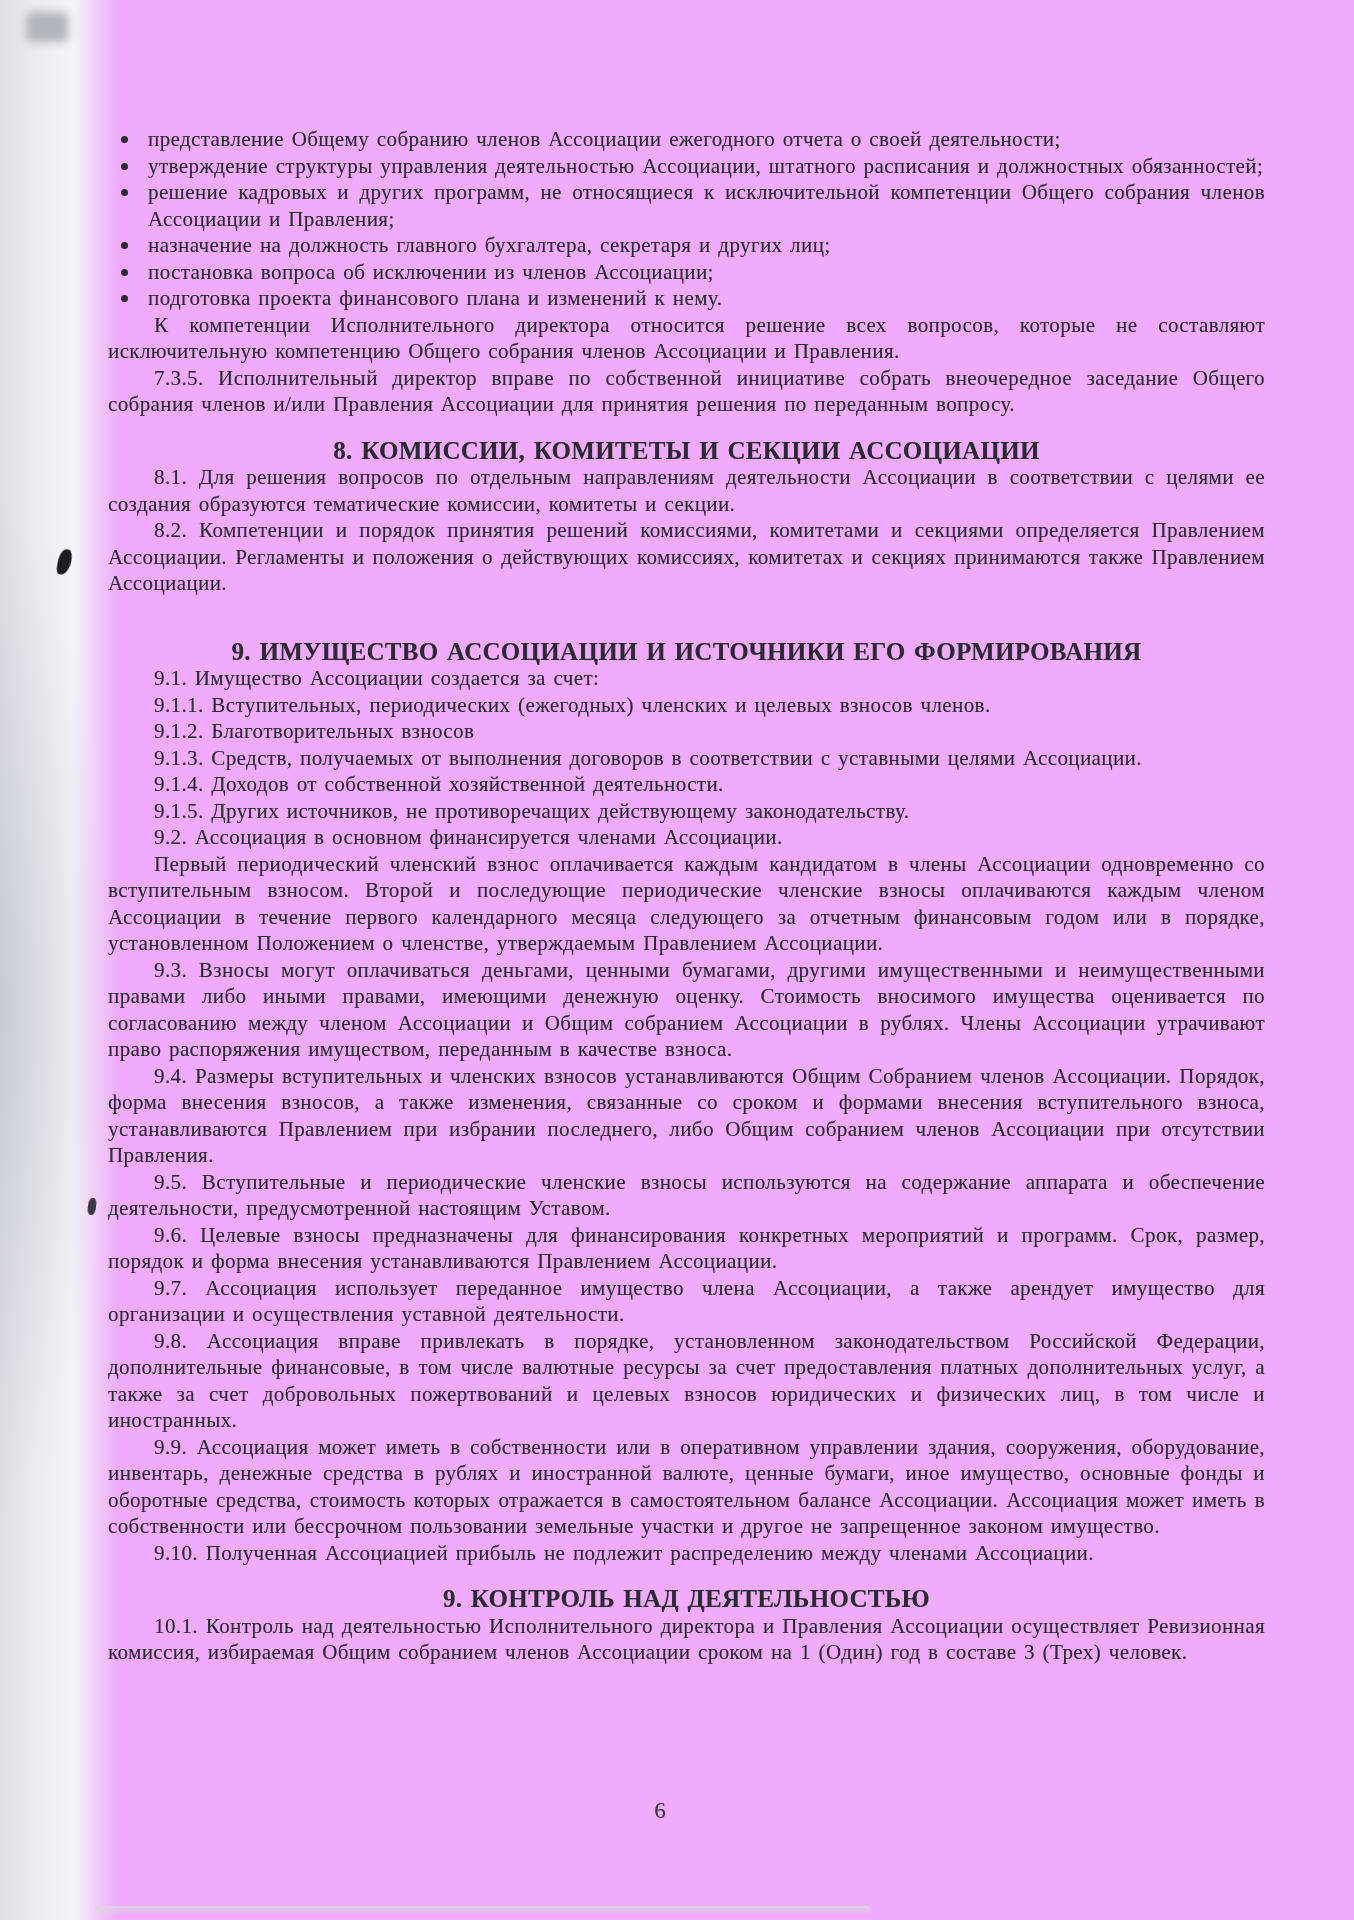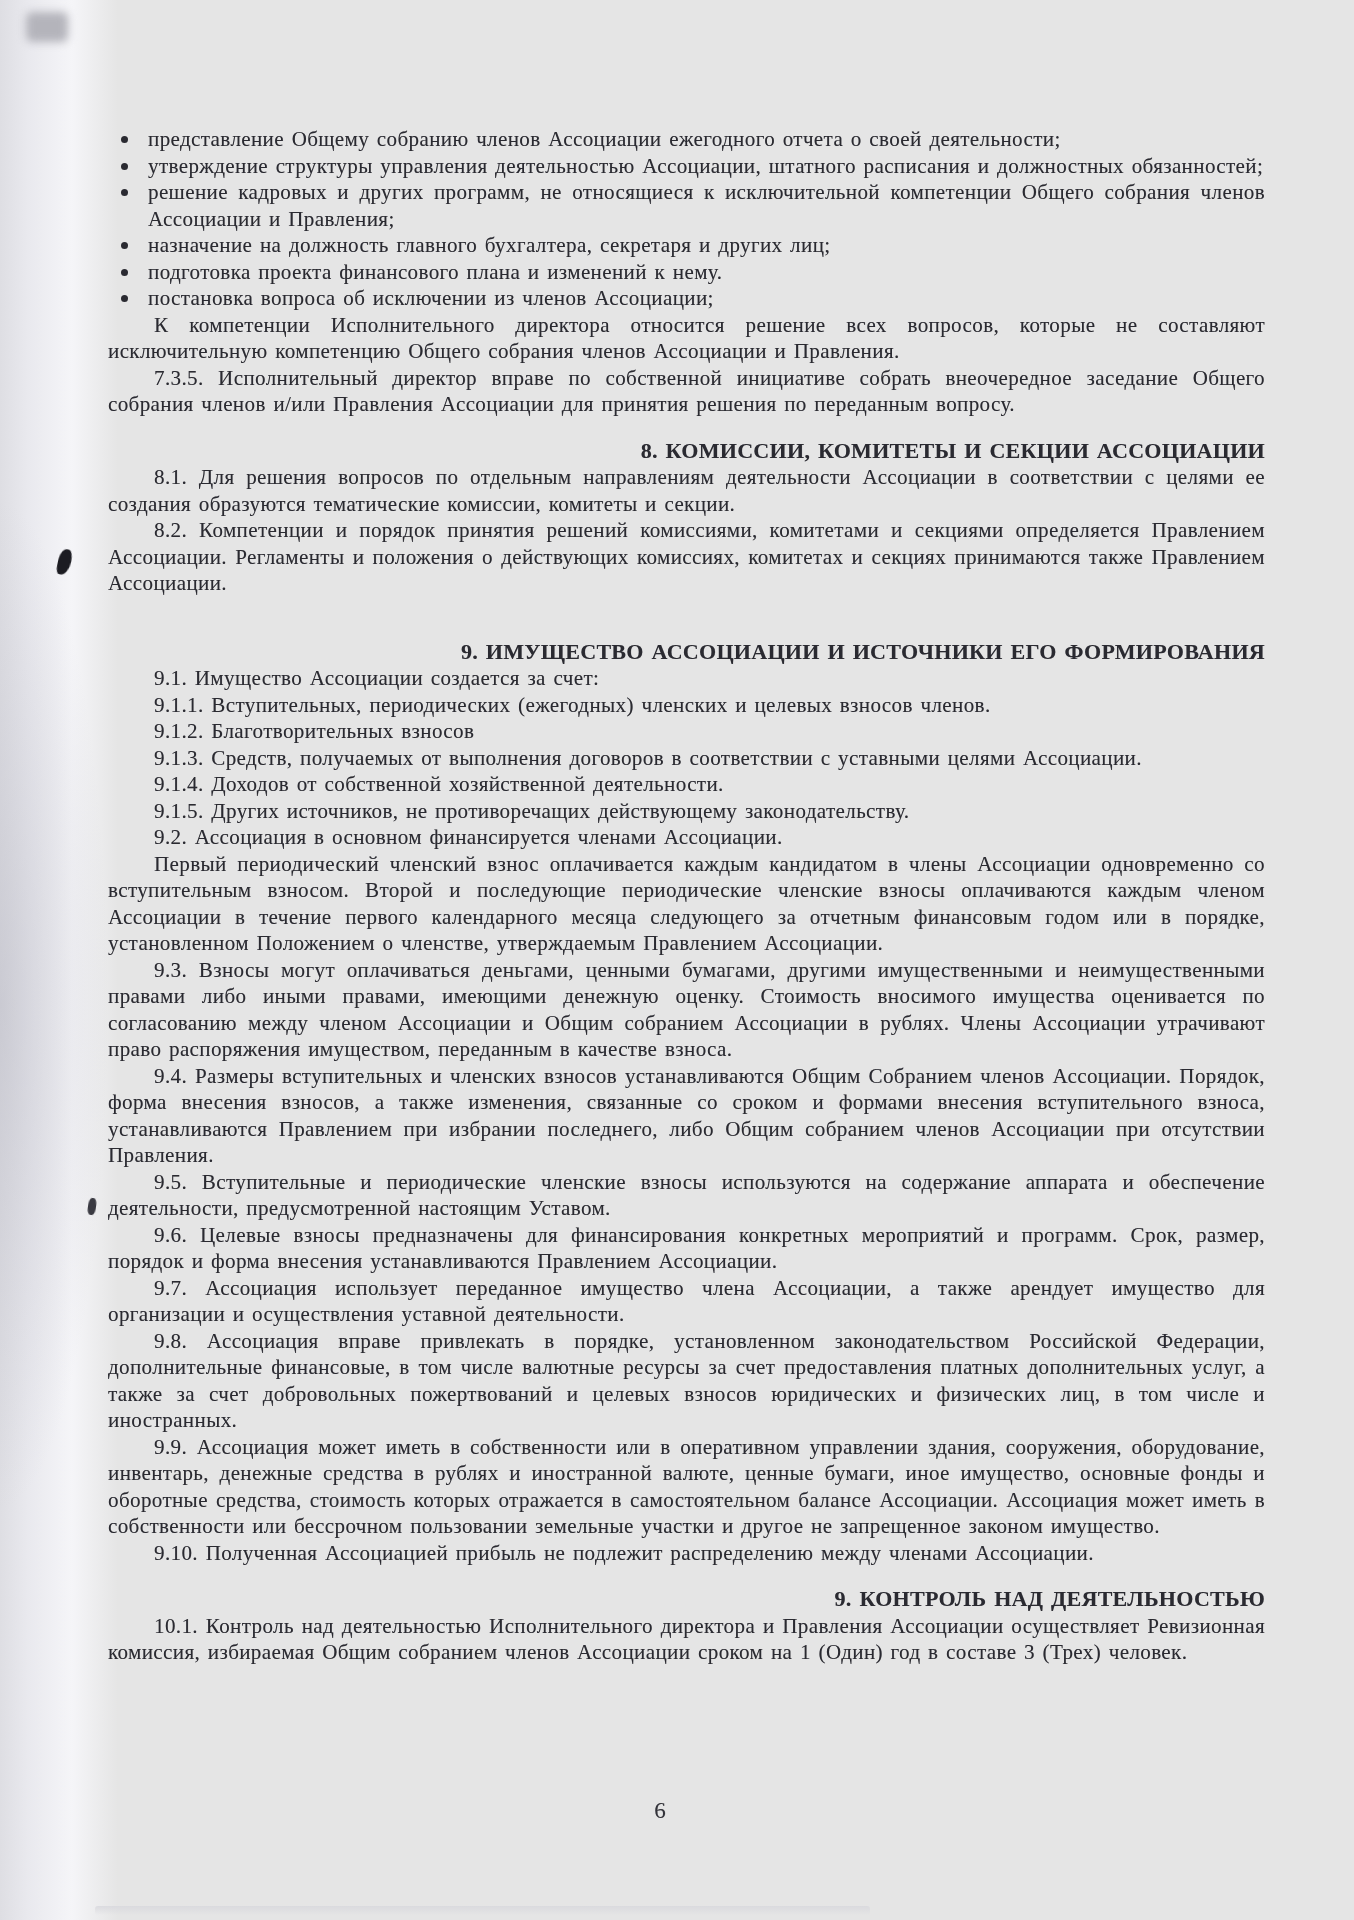--- a/index.html
+++ b/index.html
@@ -1,19 +1,19 @@
 <!DOCTYPE html>
 <html lang="ru"><head>
 <meta charset="utf-8">
 <style>
   html,body{margin:0;padding:0;background:#ffffff;}
   .page{
     position:relative;
     width:1354px;height:1920px;
-    background:#e5e5e5;
+    background:#f0abfc;
     overflow:hidden;
     font-family:"Liberation Serif", serif;
     color:#27272d;
   }
   
   .shadow-left{
     position:absolute;left:0;top:0;width:125px;height:1920px;
     background:linear-gradient(90deg,#dedee3 0px,#e9e9ee 28px,#f5f5f8 72px,rgba(255,255,255,0) 118px);
   }
   .shadow-mid{
@@ -49,21 +49,21 @@
   }
   .content p{margin:0;}
   .para{text-indent:46px;}
   .item{text-indent:46px;text-align:left;}
   .bullet{position:relative;padding-left:40px;}
   .bullet .dot{
     position:absolute;left:13px;top:10px;width:7px;height:7px;
     border-radius:50%;background:#2a2a31;
   }
   .heading{
-    text-align:right;font-weight:bold;font-size:22px;
+    text-align:center;font-weight:bold;font-size:25px;
     margin-top:20px !important;
     letter-spacing:0.3px;
   }
   .heading.gap-large{margin-top:42px !important;}
   .page-num{
     position:absolute;left:0;top:1798px;width:1320px;
     text-align:center;font-size:23px;color:#33333a;
     text-shadow:0.2px 0.2px 0.5px rgba(42,42,49,0.3);
   }
 </style>
@@ -78,22 +78,22 @@
   <div class="mark-comma"></div>
   <div class="mark-dash"></div>
   <div class="bottom-line"></div>
 
   <div class="content">
 
     <div class="bullet"><span class="dot"></span><span>представление Общему собранию членов Ассоциации ежегодного отчета о своей деятельности;</span></div>
     <div class="bullet"><span class="dot"></span><span>утверждение структуры управления деятельностью Ассоциации, штатного расписания и должностных обязанностей;</span></div>
     <div class="bullet"><span class="dot"></span><span>решение кадровых и других программ, не относящиеся к исключительной компетенции Общего собрания членов Ассоциации и Правления;</span></div>
     <div class="bullet"><span class="dot"></span><span>назначение на должность главного бухгалтера, секретаря и других лиц;</span></div>
+    <div class="bullet"><span class="dot"></span><span>постановка вопроса об исключении из членов Ассоциации;</span></div>
     <div class="bullet"><span class="dot"></span><span>подготовка проекта финансового плана и изменений к нему.</span></div>
-    <div class="bullet"><span class="dot"></span><span>постановка вопроса об исключении из членов Ассоциации;</span></div>
 
     <p class="para">К компетенции Исполнительного директора относится решение всех вопросов, которые не составляют исключительную компетенцию Общего собрания членов Ассоциации и Правления.</p>
     <p class="para">7.3.5. Исполнительный директор вправе по собственной инициативе собрать внеочередное заседание Общего собрания членов и/или Правления Ассоциации для принятия решения по переданным вопросу.</p>
 
     <p class="heading">8. КОМИССИИ, КОМИТЕТЫ И СЕКЦИИ АССОЦИАЦИИ</p>
     <p class="para">8.1. Для решения вопросов по отдельным направлениям деятельности Ассоциации в соответствии с целями ее создания образуются тематические комиссии, комитеты и секции.</p>
     <p class="para">8.2. Компетенции и порядок принятия решений комиссиями, комитетами и секциями определяется Правлением Ассоциации. Регламенты и положения о действующих комиссиях, комитетах и секциях принимаются также Правлением Ассоциации.</p>
 
     <p class="heading gap-large">9. ИМУЩЕСТВО АССОЦИАЦИИ И ИСТОЧНИКИ ЕГО ФОРМИРОВАНИЯ</p>
     <p class="item">9.1. Имущество Ассоциации создается за счет:</p>

